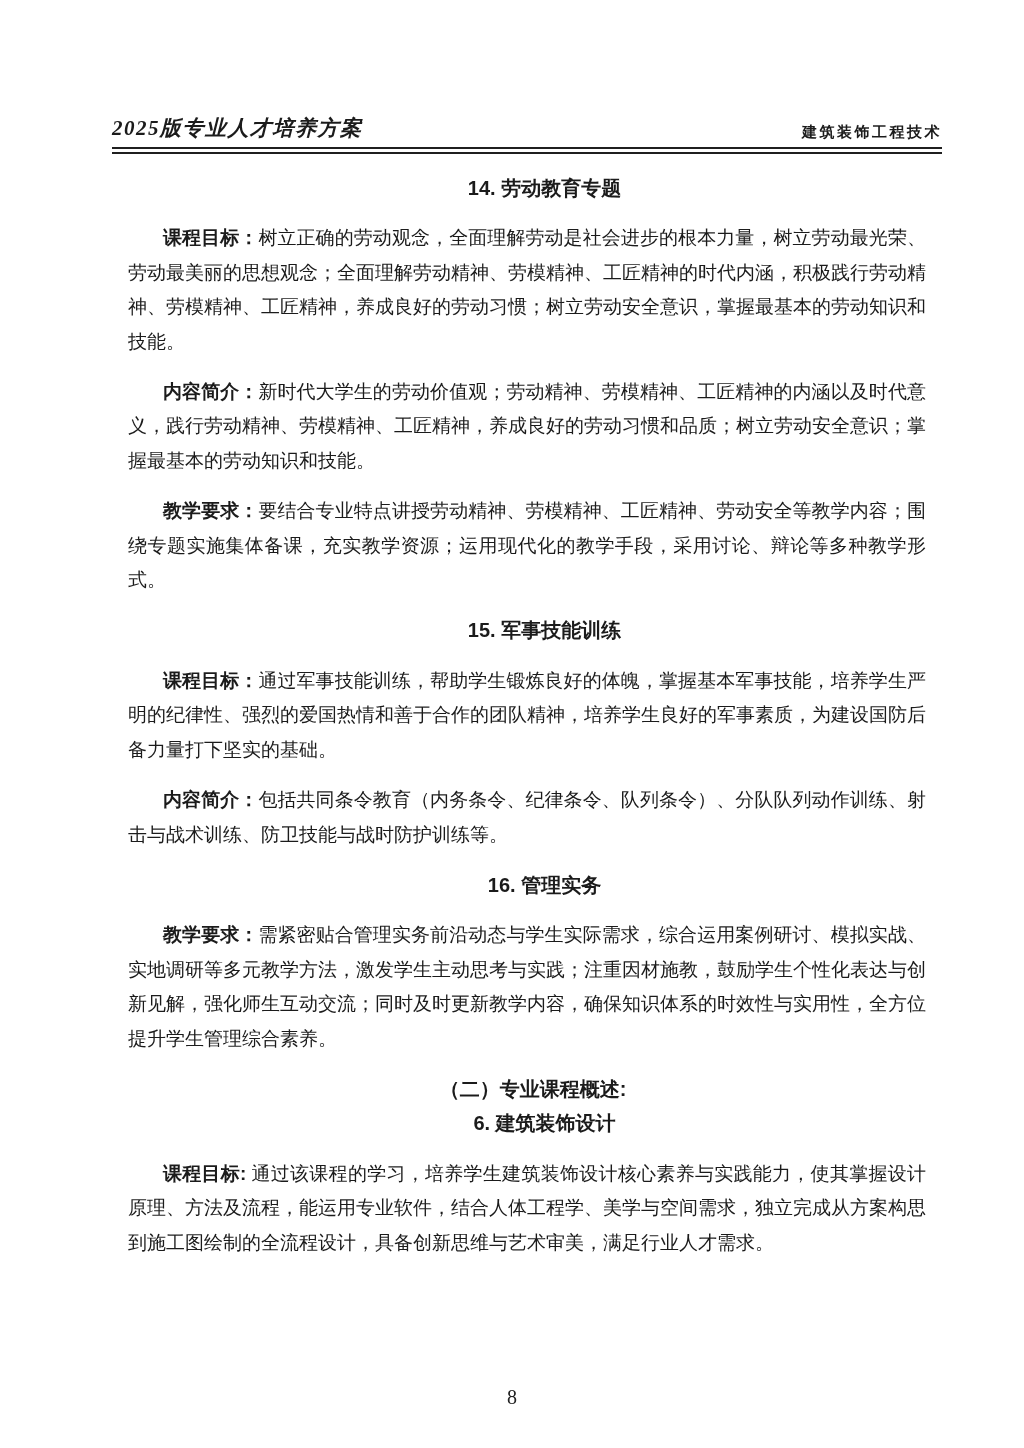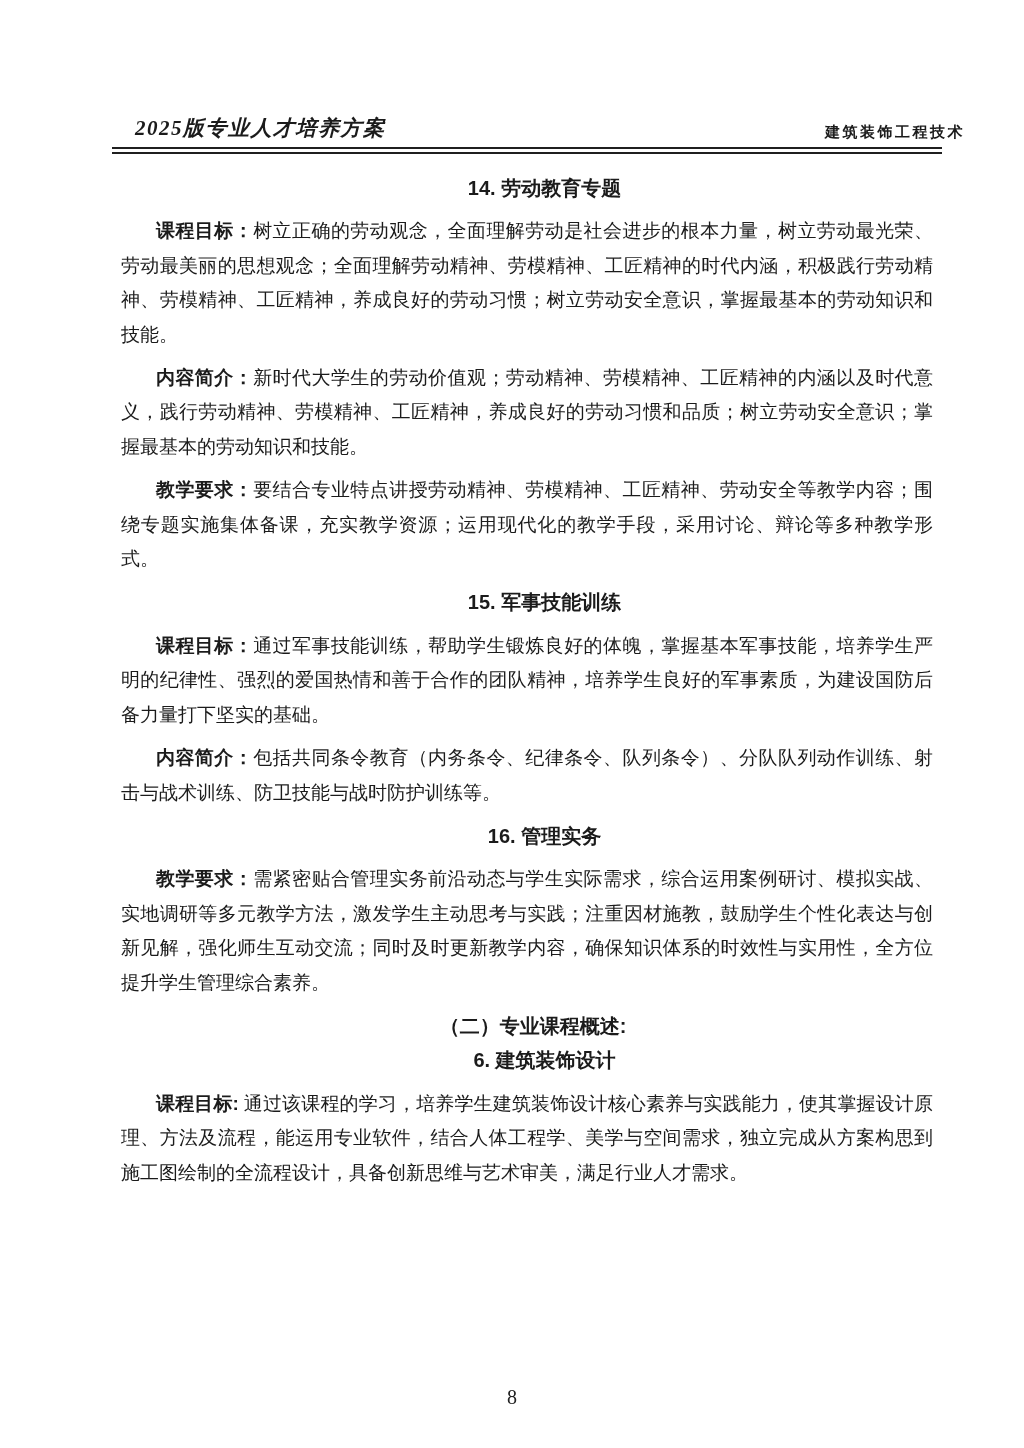--- a/index.html
+++ b/index.html
@@ -7,21 +7,21 @@
     position: relative;
     width: 1024px; height: 1448px;
     margin: 0 auto;
     background: #ffffff;
     font-family: "Liberation Serif", "DejaVu Serif", serif;
     color: #1b1b1b;
     overflow: hidden;
   }
   .header {
     position: absolute; left: 112px; top: 114px; width: 830px;
-    display: flex; justify-content: space-between; align-items: flex-end; margin-left: 23px;
+    display: flex; justify-content: space-between; align-items: flex-end;
   }
   .header-left {
     font-size: 21px; font-style: italic; font-weight: 700;
     letter-spacing: 1.5px;
   }
   .header-right {
     font-size: 15px; font-weight: 700;
     letter-spacing: 2.5px;
   }
   .header-rule {
@@ -35,21 +35,21 @@
     font-size: 19px; line-height: 34.4px;
     text-align: justify;
   }
   .heading {
     font-family: "Liberation Sans", "DejaVu Sans", sans-serif;
     font-weight: 700; font-size: 20px;
     padding-left: 35px;
     text-align: center;
   }
   .heading.tight { padding-left: 12px; }
-  p.para { margin: 9px; text-indent: 35px; }
+  p.para { margin: 16px; text-indent: 35px; }
   .para .label {
     font-family: "Liberation Sans", "DejaVu Sans", sans-serif;
     font-weight: 700;
   }
   .footer {
     position: absolute; left: 0; top: 1386px; width: 1024px;
     text-align: center; font-size: 20px; color: #222;
   }
 </style>
 </head>

